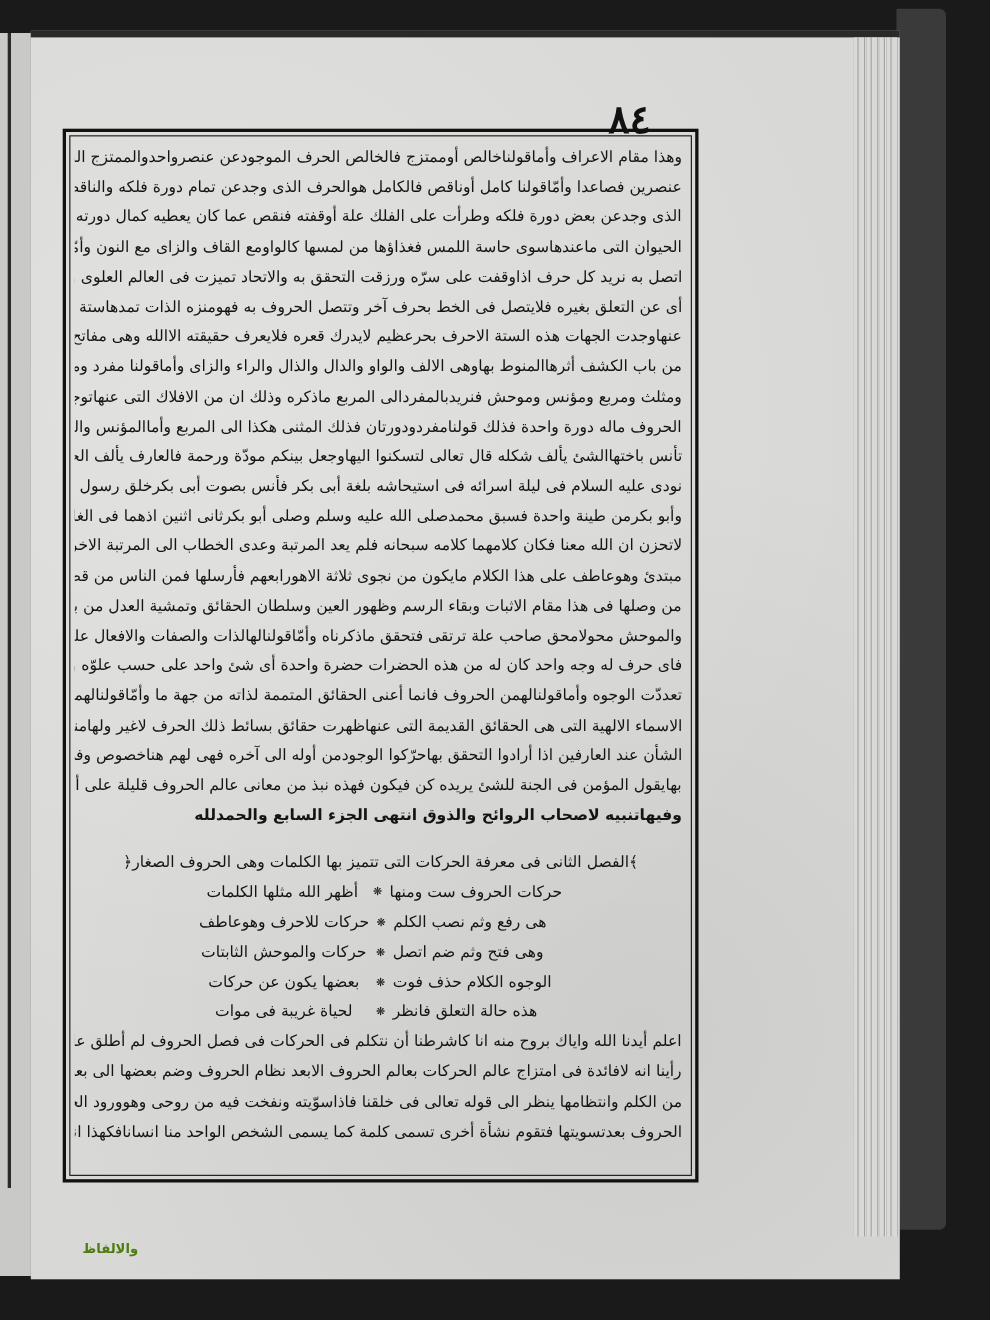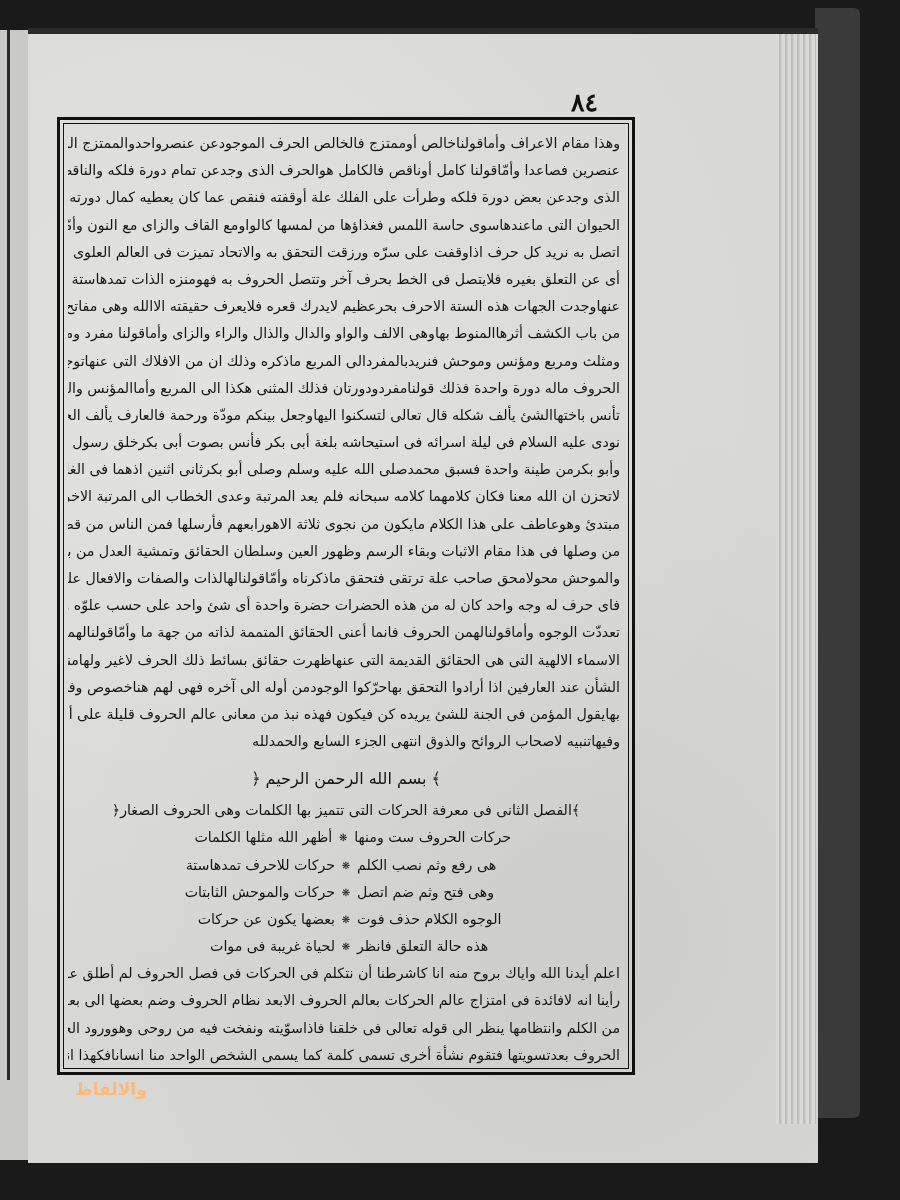--- a/index.html
+++ b/index.html
@@ -17,47 +17,47 @@
 
     .page { position: absolute; left: 28px; top: 28px; width: 790px; height: 1135px;
       background: #d8d8d6;
       background-image:
         radial-gradient(circle at 20% 30%, rgba(255,255,255,0.25), transparent 60%),
         radial-gradient(circle at 70% 80%, rgba(0,0,0,0.05), transparent 50%);
       border-top: 6px solid #2a2a2a; }
     .page-edges { position: absolute; left: 776px; top: 34px; width: 40px; height: 1090px;
       background: repeating-linear-gradient(90deg, #d9d9d7 0px, #d9d9d7 3px, #9d9d9b 4px, #e2e2e0 5px, #bcbcba 6px); }
 
-    .page-number { position: absolute; left: 571px; top: 88px; font-size: 25px; font-weight: bold;
+    .page-number { position: absolute; left: 553px; top: 88px; font-size: 36px; font-weight: bold;
       color: #111; font-family: "DejaVu Serif", serif; }
 
     .frame-outer { position: absolute; left: 57px; top: 117px; width: 578px; height: 958px;
       border: 3px solid #111; }
     .frame-inner { position: absolute; left: 63px; top: 123px; width: 566px; height: 946px;
       border: 1px solid #111; }
 
     .text-area { position: absolute; left: 68px; top: 130px; width: 556px; height: 935px;
       direction: rtl; color: #141414; font-family: "DejaVu Sans", sans-serif; }
 
     .line { height: 27.2px; line-height: 27.2px; font-size: 14.2px; text-align: justify;
       text-align-last: justify; white-space: nowrap; overflow: hidden; padding: 0 4px; }
-    .line.last { text-align-last: right; }
+    .line.last { text-align-last: right; font-weight: bold; }
 
     .basmala { text-align: center; font-size: 16px; height: 36px; line-height: 36px; margin-top: 6px; }
-    .heading { text-align: center; font-size: 14.2px; height: 27px; line-height: 27px; }
+    .heading { text-align: center; font-size: 14.2px; height: 27px; line-height: 27px; margin-top: 16px; }
 
     .poem { width: 330px; margin: 0 auto; }
     .verse { display: flex; height: 27.2px; line-height: 27.2px; font-size: 14.2px; }
     .hemi { flex: 1; white-space: nowrap; }
     .hemi.r { text-align: left; }
-    .hemi.l { text-align: right; }
+    .hemi.l { text-align: center; }
     .star { width: 22px; text-align: center; font-size: 10px; }
 
-    .catchword { position: absolute; left: 75px; top: 1079px; font-size: 17px; font-weight: bold;
-      color: #fdba74; direction: rtl; }
+    .catchword { position: absolute; left: 75px; top: 1128px; font-size: 12px; font-weight: bold;
+      color: #4d7c0f; direction: rtl; }
   </style>
 </head>
 <body>
 
 <div class="backdrop"></div>
 <div class="cover-right"></div>
 <div class="left-page-sliver">
   <div class="left-sliver-frame"></div>
 </div>
 
@@ -89,33 +89,32 @@
     <div class="line">من وصلها فى هذا مقام الاثبات وبقاء الرسم وظهور العين وسلطان الحقائق وتمشية العدل من باب الفضل والطول</div>
     <div class="line">والموحش محولامحق صاحب علة ترتقى فتحقق ماذكرناه وأمّاقولنالهالذات والصفات والافعال على حسب الوجوه</div>
     <div class="line">فاى حرف له وجه واحد كان له من هذه الحضرات حضرة واحدة أى شئ واحد على حسب علوّه ونزوله وكذلك اذا</div>
     <div class="line">تعددّت الوجوه وأماقولنالهمن الحروف فانما أعنى الحقائق المتممة لذاته من جهة ما وأمّاقولنالهمن الاسماء فنريدبه</div>
     <div class="line">الاسماء الالهية التى هى الحقائق القديمة التى عنهاظهرت حقائق بسائط ذلك الحرف لاغير ولهامنافع كثيرة عالية</div>
     <div class="line">الشأن عند العارفين اذا أرادوا التحقق بهاحرّكوا الوجودمن أوله الى آخره فهى لهم هناخصوص وفى الآخرة عموم</div>
     <div class="line">بهايقول المؤمن فى الجنة للشئ يريده كن فيكون فهذه نبذ من معانى عالم الحروف قليلة على أوجزمايمكن وأختصره</div>
     <div class="line last">وفيهاتنبيه لاصحاب الروائح والذوق انتهى الجزء السابع والحمدلله</div>
   </div>
 
-  <div class="basmala">﴾ بسم الله الرحمن الرحيم ﴿</div>
   <div class="heading">﴾الفصل الثانى فى معرفة الحركات التى تتميز بها الكلمات وهى الحروف الصغار﴿</div>
 
   <div class="poem">
     <div class="verse">
       <span class="hemi r">حركات الحروف ست ومنها</span>
       <span class="star">❋</span>
       <span class="hemi l">أظهر الله مثلها الكلمات</span>
     </div>
     <div class="verse">
       <span class="hemi r">هى رفع وثم نصب الكلم</span>
       <span class="star">❋</span>
-      <span class="hemi l">حركات للاحرف تمدهاستة</span>
+      <span class="hemi l">حركات للاحرف وهوعاطف</span>
     </div>
     <div class="verse">
       <span class="hemi r">وهى فتح وثم ضم اتصل</span>
       <span class="star">❋</span>
       <span class="hemi l">حركات والموحش الثابتات</span>
     </div>
     <div class="verse">
       <span class="hemi r">الوجوه الكلام حذف فوت</span>
       <span class="star">❋</span>
       <span class="hemi l">بعضها يكون عن حركات</span>

